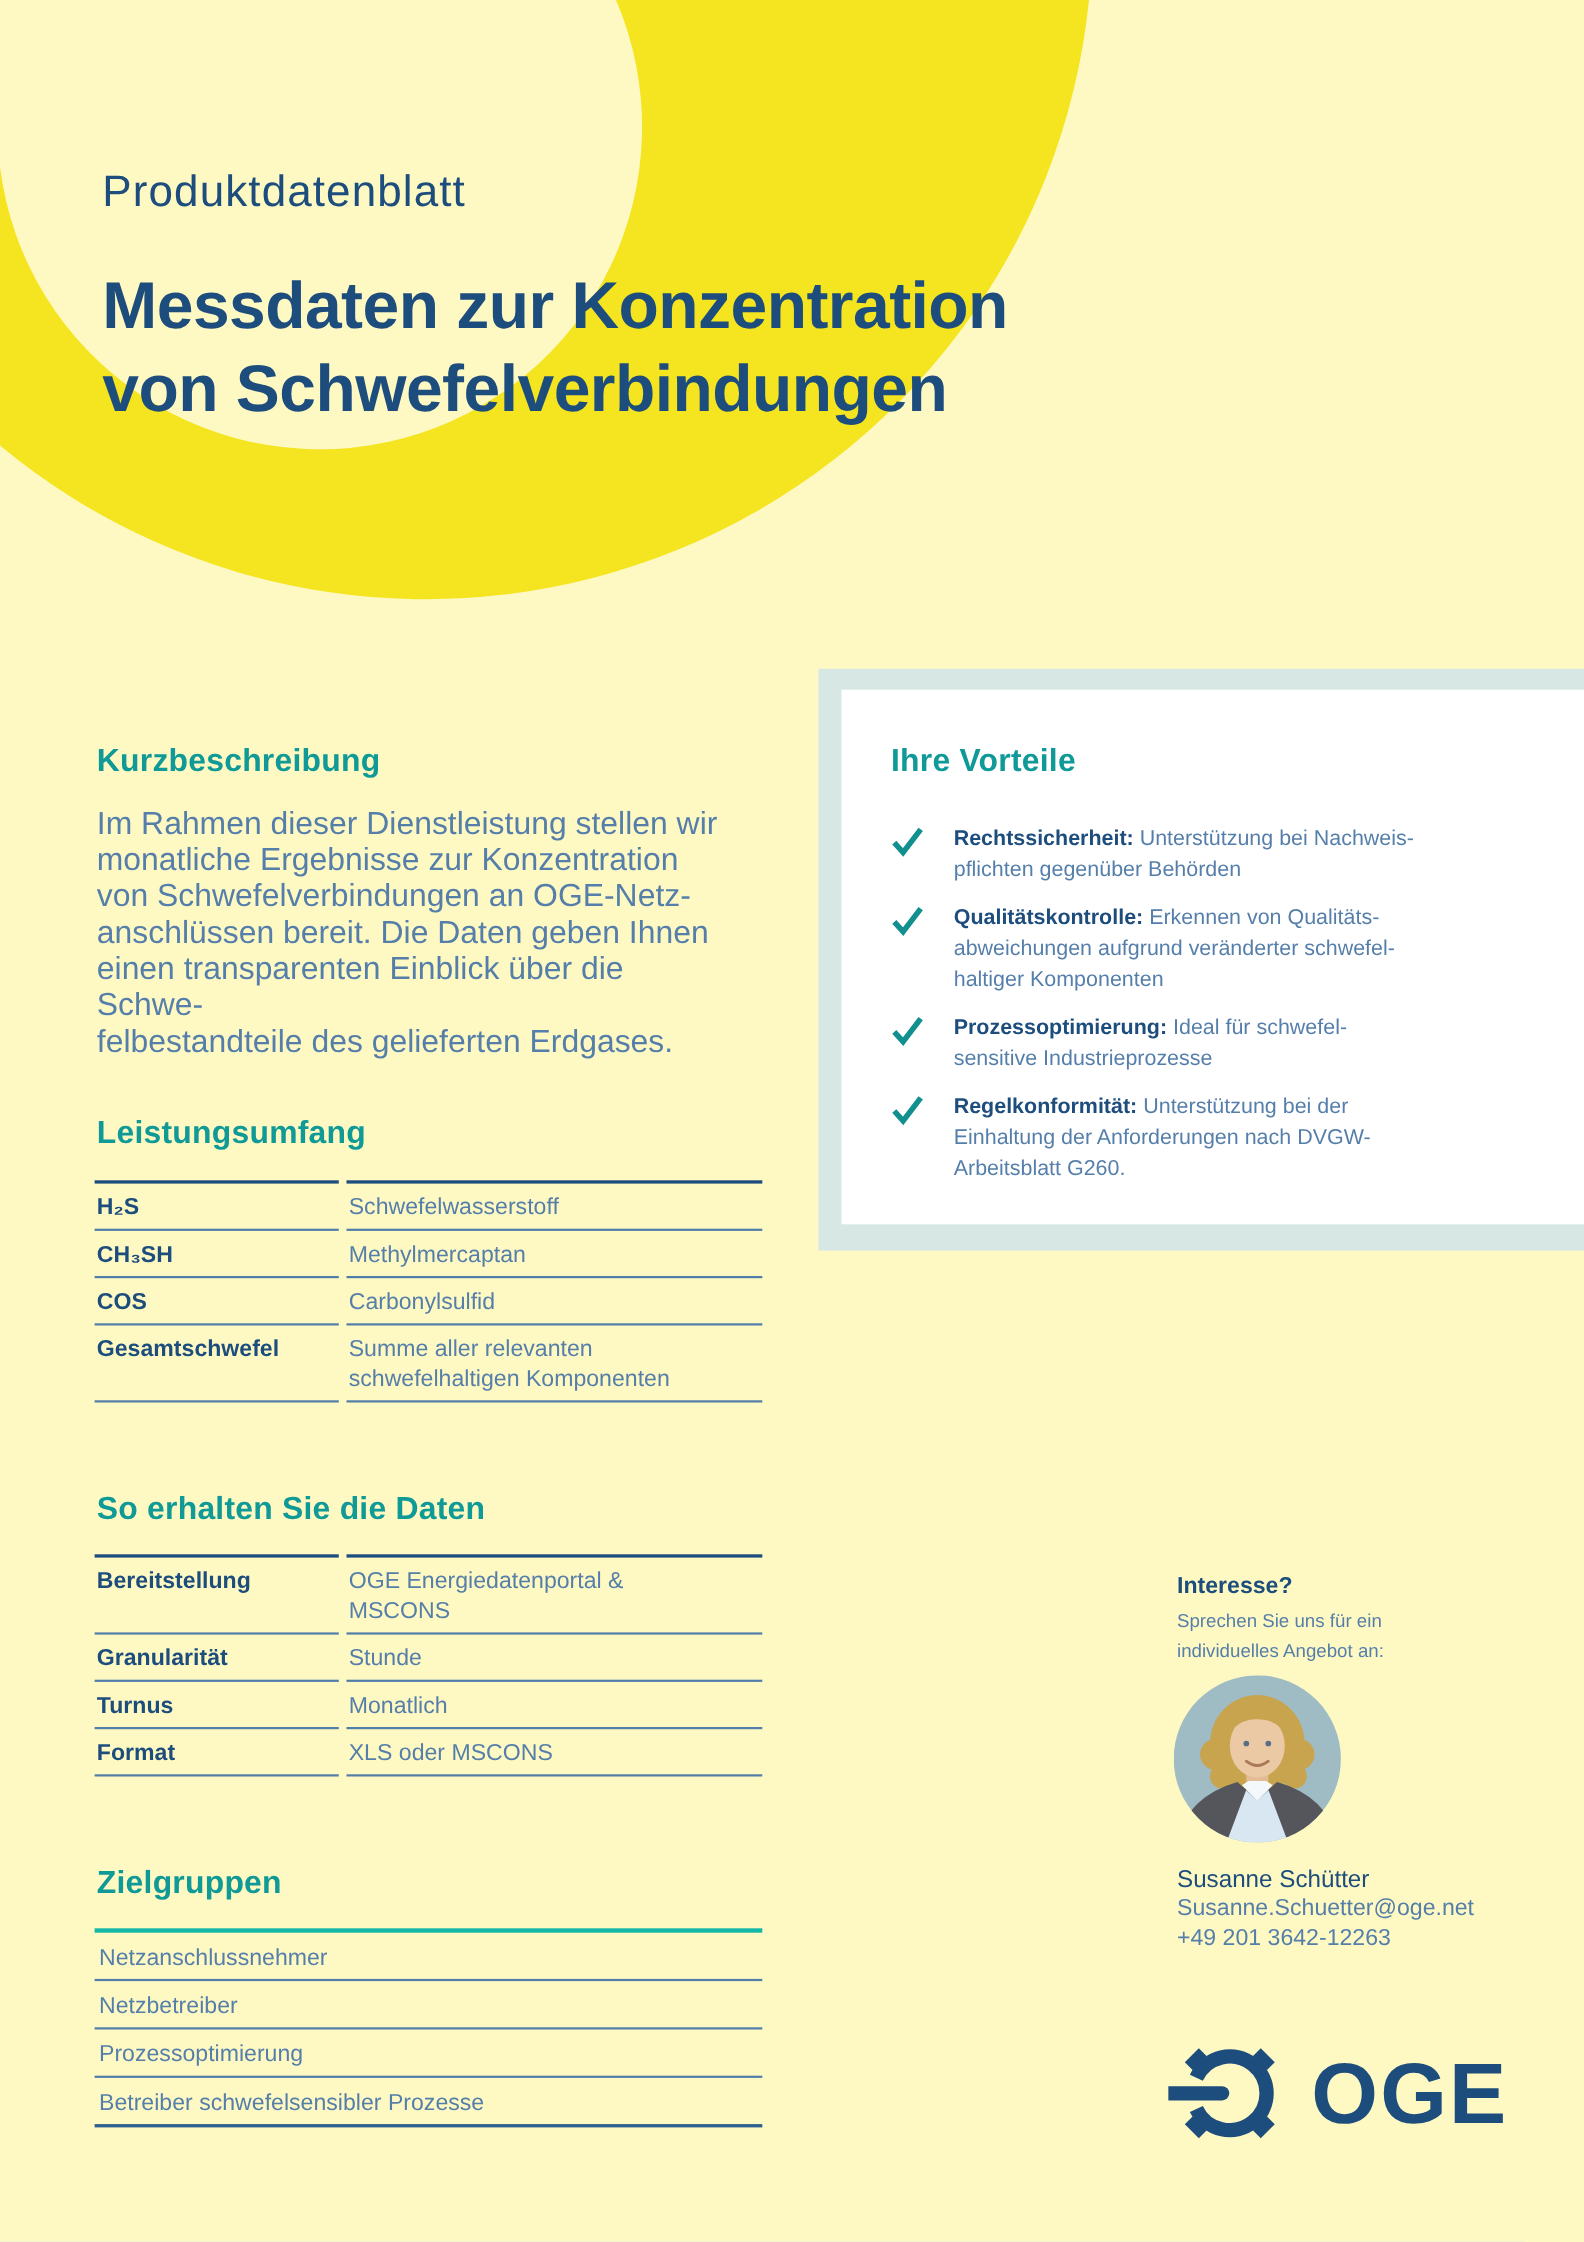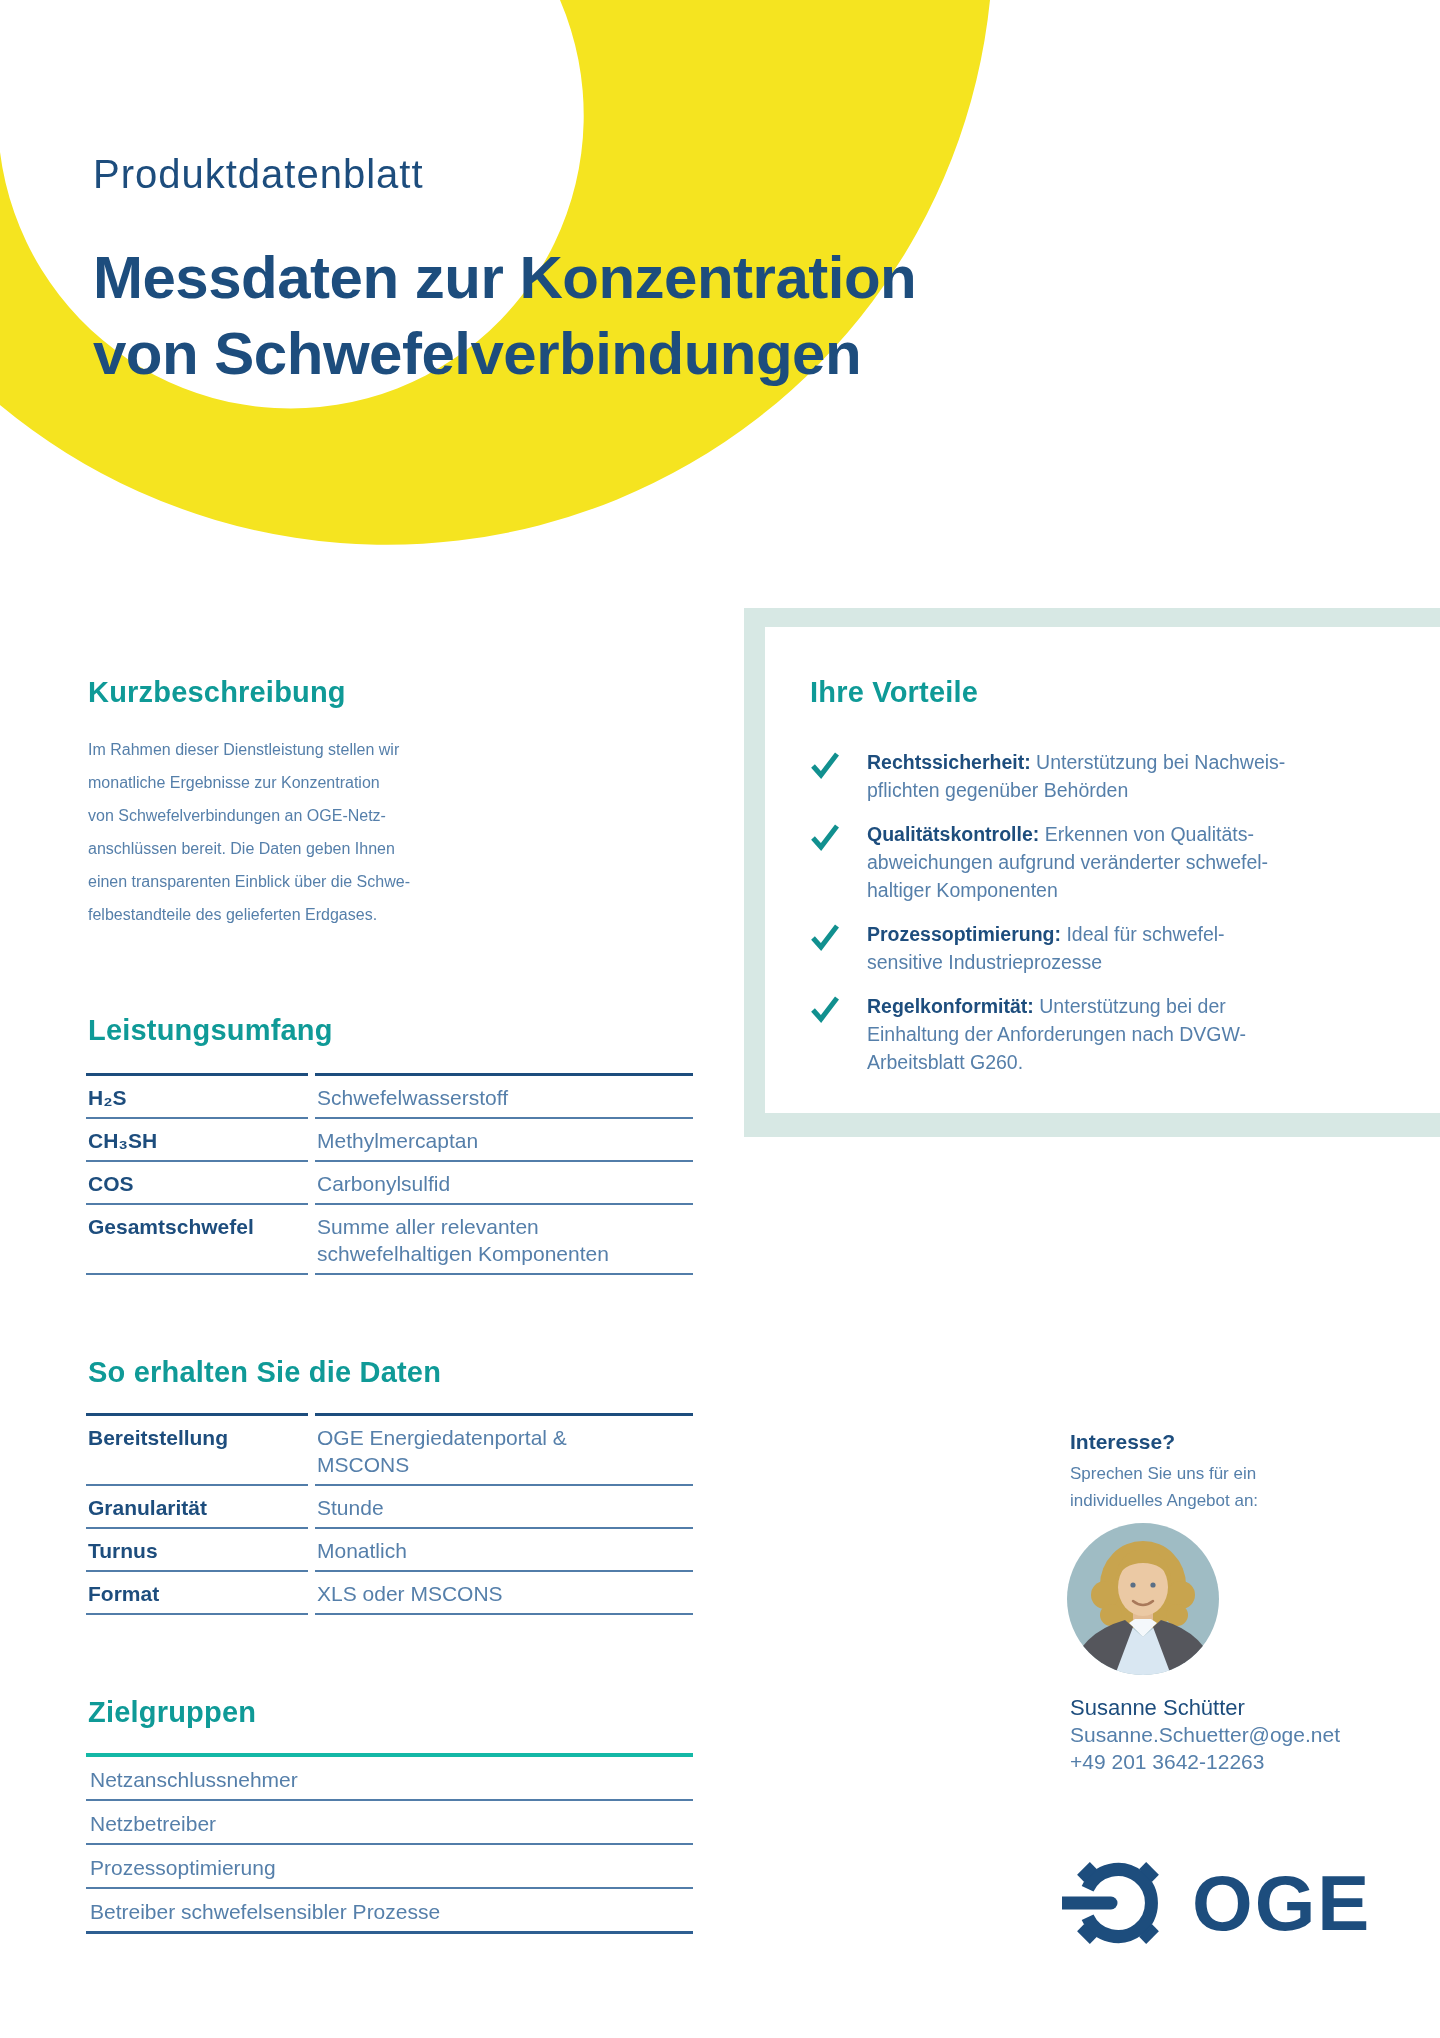--- a/index.html
+++ b/index.html
@@ -1,21 +1,21 @@
 <!DOCTYPE html>
 <html lang="de"><head>
 <meta charset="utf-8">
 <style>
   html,body{margin:0;padding:0;background:#e8e8e8;}
   *{box-sizing:border-box;}
   .page{
     position:relative;
     width:1440px;height:2038px;
     margin:0 auto;
-    background:#ffffff;
+    background:#fef9c3;
     overflow:hidden;
     font-family:"Liberation Sans","DejaVu Sans",sans-serif;
     color:#1d4d7d;
   }
   
   .arc-svg{position:absolute;left:0;top:0;z-index:0;}
   
   .kicker{
     position:absolute;left:93px;top:152px;z-index:2;
     font-size:40px;font-weight:400;letter-spacing:1px;color:#1d4d7d;
@@ -26,21 +26,21 @@
     color:#1d4d7d;white-space:pre-line;
   }
   
   .sec-h{
     position:absolute;z-index:2;
     font-size:29px;font-weight:700;color:#0f9a97;letter-spacing:0.2px;
   }
   .ml{white-space:pre-line;}
   .body-text{
     position:absolute;left:88px;top:733px;z-index:2;width:580px;
-    font-size:16px;line-height:33px;color:#557faa;
+    font-size:29px;line-height:33px;color:#557faa;
   }
   
   .spec-table{
     position:absolute;left:86px;width:607px;z-index:2;
     display:flex;flex-direction:column;
   }
   .spec-row{
     display:grid;grid-template-columns:222px 378px;column-gap:7px;
   }
   .spec-row .cell{

